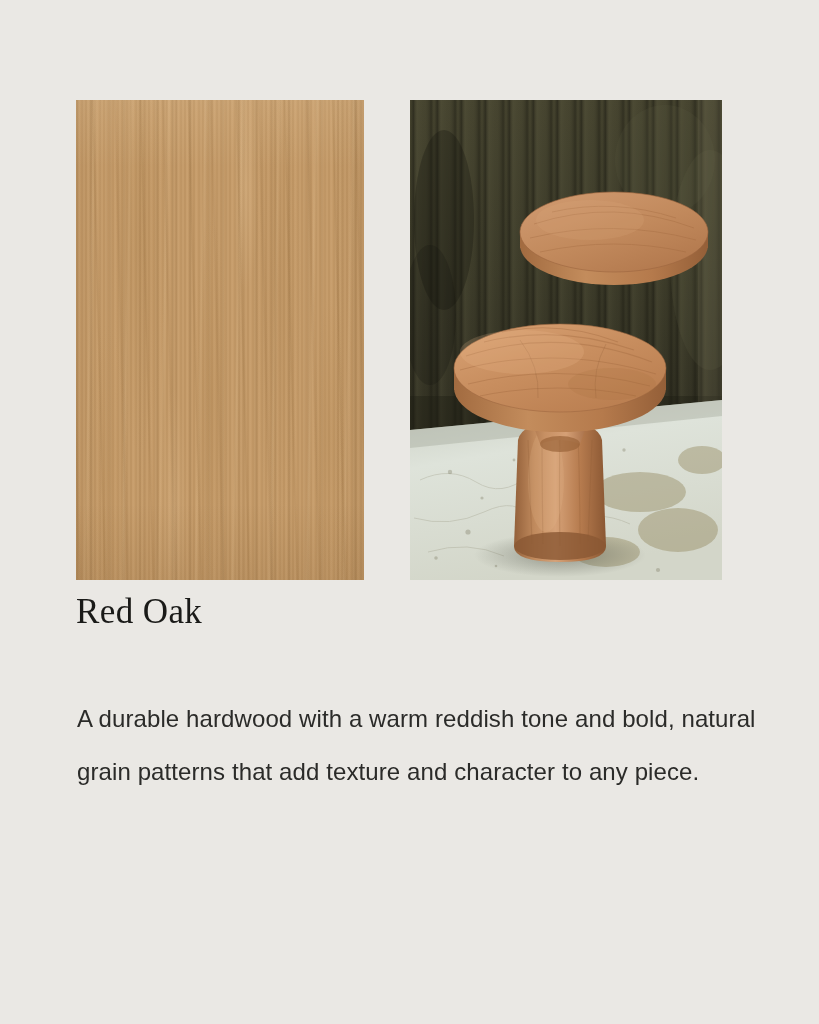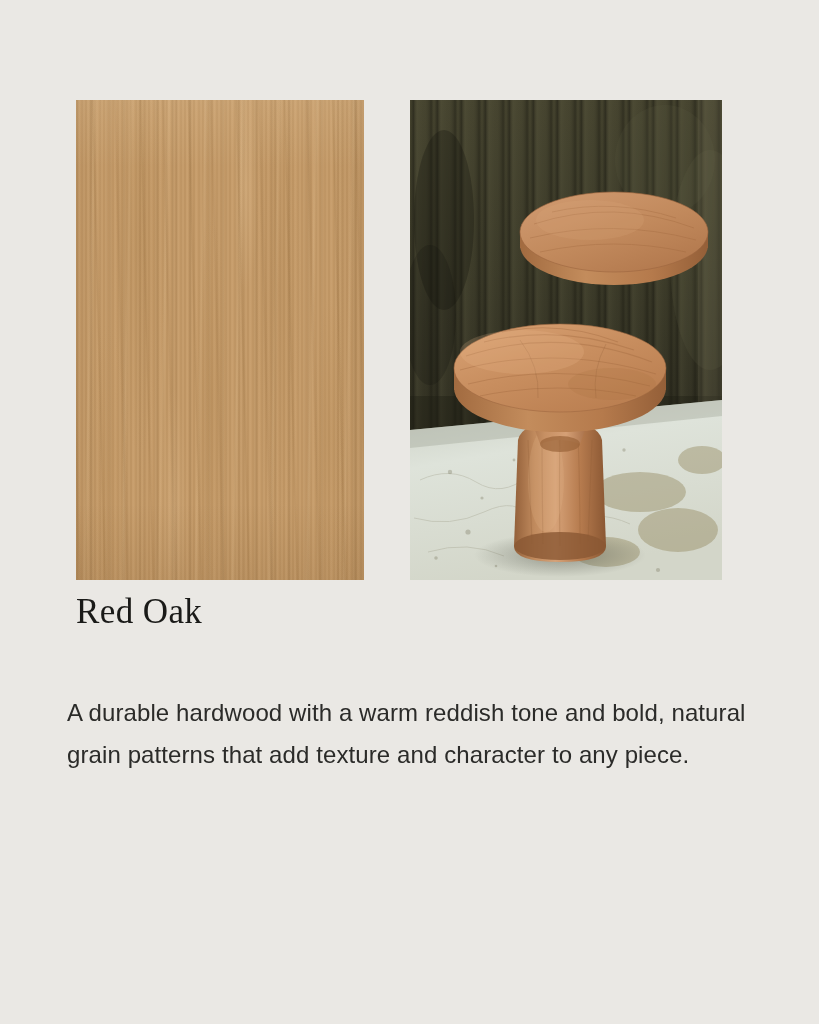--- a/index.html
+++ b/index.html
@@ -317,15 +317,15 @@
           </g>
           <ellipse cx="112" cy="252" rx="62" ry="22" fill="#EFC092" opacity="0.20"></ellipse>
           <ellipse cx="202" cy="284" rx="44" ry="16" fill="#A9703F" opacity="0.18"></ellipse>
         </g>
       </svg>
     </div>
   </div>
 
   <h1 style="position:absolute;left:76px;top:592px;font-family:'Liberation Serif',serif;font-weight:400;font-size:35px;line-height:40px;letter-spacing:0.4px;color:#1a1a18;">Red Oak</h1>
 
-  <p style="position:absolute;left:67px;top:692px;width:690px;font-family:'Liberation Sans',sans-serif;font-weight:400;font-size:24px;line-height:42px;letter-spacing:0.1px;color:#2b2b29;">A durable hardwood with a warm reddish tone and bold, natural grain patterns that add texture and character to any piece.</p>
+  <p style="position:absolute;left:77px;top:692px;width:690px;font-family:'Liberation Sans',sans-serif;font-weight:400;font-size:24px;line-height:53px;letter-spacing:0.1px;color:#2b2b29;">A durable hardwood with a warm reddish tone and bold, natural grain patterns that add texture and character to any piece.</p>
 
 </div>
 
 </body></html>

